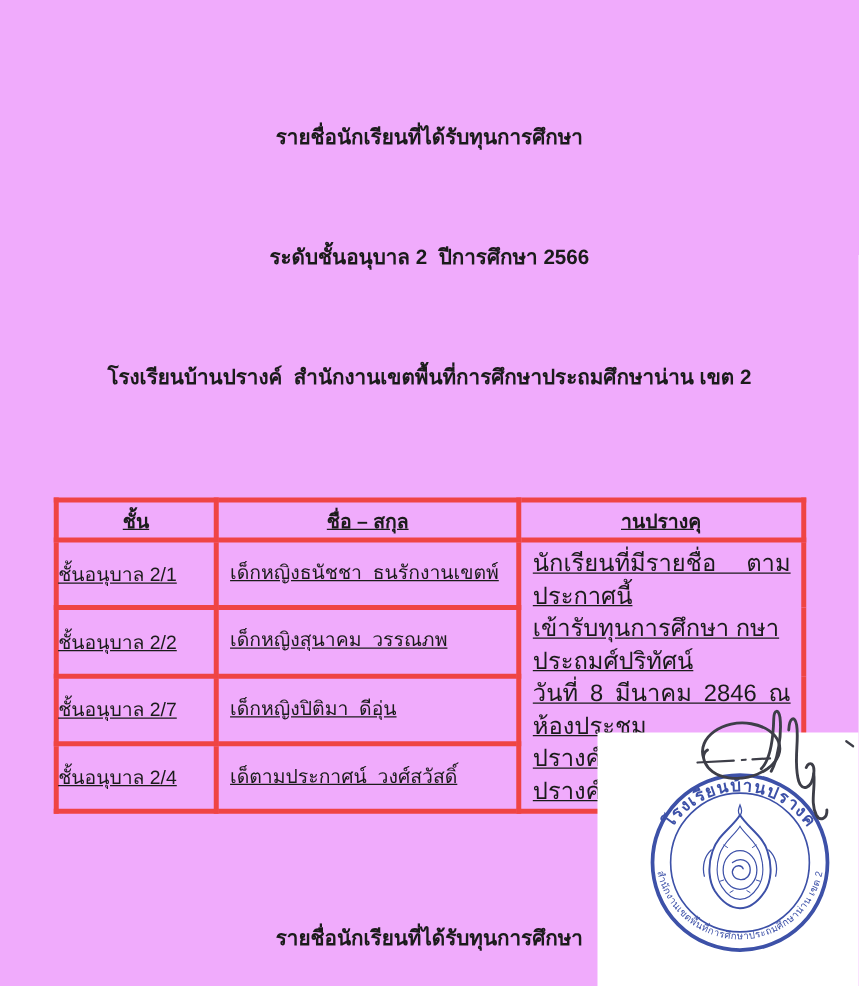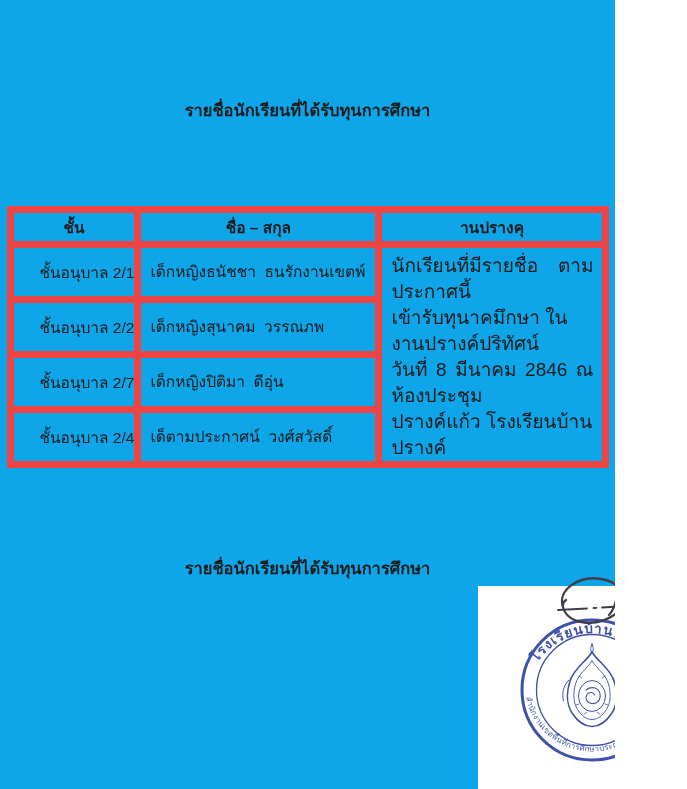--- a/index.html
+++ b/index.html
@@ -1,19 +1,19 @@
 <!DOCTYPE html>
 <html lang="th"><head>
 <meta charset="utf-8">
 <style>
   html,body{margin:0;padding:0;background:#fff;}
   .page{
     position:relative;
-    width:615px;height:789px;
-    background:#0ea5e9;
+    width:687px;height:789px;
+    background:#f0abfc;
     font-family:"Liberation Sans","DejaVu Sans",sans-serif;
     color:#1b1b1b;
     overflow:hidden;
   }
   .title-block{
     text-align:center;
     font-weight:bold;
     font-size:16.5px;
     line-height:32px;
     white-space:pre-wrap;
@@ -22,31 +22,32 @@
   .title-block.b2{margin-top:20px;}
   table.doc-table{
     border-collapse:collapse;
     table-layout:fixed;
     width:602px;
     margin:0 auto;
     border:1.5px solid #141414;
   }
   table.t1{margin-top:16px;}
   .doc-table th,.doc-table td{
-    border:7px solid #ef4444;
+    border:4px solid #ef4444;
     padding:0;
+    text-decoration:underline;
   }
   .doc-table th{
     font-size:15.5px;
     font-weight:bold;
     text-align:center;
     height:28px;
   }
   td.class-cell{
-    text-align:right;
+    text-align:left;
     font-size:15.5px;
     white-space:pre-wrap;
   }
   td.name-cell{
     font-size:15.5px;
     padding:1px 4px 1px 9px;
     white-space:pre-wrap;
     line-height:26px;
   }
   td.remark-cell{
@@ -72,20 +73,22 @@
   svg.signature{position:absolute;left:505px;top:558px;}
 </style>
 </head>
 <body>
 
 <div class="page">
 
   <section>
     <div class="title-block b1">
       <div>รายชื่อนักเรียนที่ได้รับทุนการศึกษา</div>
+      <div>ระดับชั้นอนุบาล 2  ปีการศึกษา 2566</div>
+      <div>โรงเรียนบ้านปรางค์  สำนักงานเขตพื้นที่การศึกษาประถมศึกษาน่าน เขต 2</div>
     </div>
 
     <table class="doc-table t1">
       <colgroup>
           <col style="width:21.5%">
           <col style="width:40.5%">
           <col style="width:38%">
         </colgroup>
       <thead>
         <tr>
@@ -93,21 +96,21 @@
           <th>ชื่อ – สกุล</th>
           <th>านปรางคุ</th>
         </tr>
       </thead>
       <tbody>
         <tr>
           <td class="class-cell">ชั้นอนุบาล 2/1</td>
           <td class="name-cell">เด็กหญิงธนัชชา  ธนรักงานเขตพ์</td>
           <td class="remark-cell" rowspan="4">
             <div class="remark-line j">นักเรียนที่มีรายชื่อ ตามประกาศนี้</div>
-            <div class="remark-line">เข้ารับทุนาคมึกษา ในงานปรางค์ปริทัศน์</div>
+            <div class="remark-line">เข้ารับทุนการศึกษา กษาประถมศ์ปริทัศน์</div>
             <div class="remark-line j">วันที่ 8 มีนาคม 2846 ณ ห้องประชุม</div>
             <div class="remark-line">ปรางค์แก้ว โรงเรียนบ้านปรางค์</div>
           </td>
         </tr>
         <tr>
           <td class="class-cell">ชั้นอนุบาล 2/2</td>
           <td class="name-cell">เด็กหญิงสุนาคม  วรรณภพ</td>
         </tr>
         <tr>
           <td class="class-cell">ชั้นอนุบาล 2/7</td>

